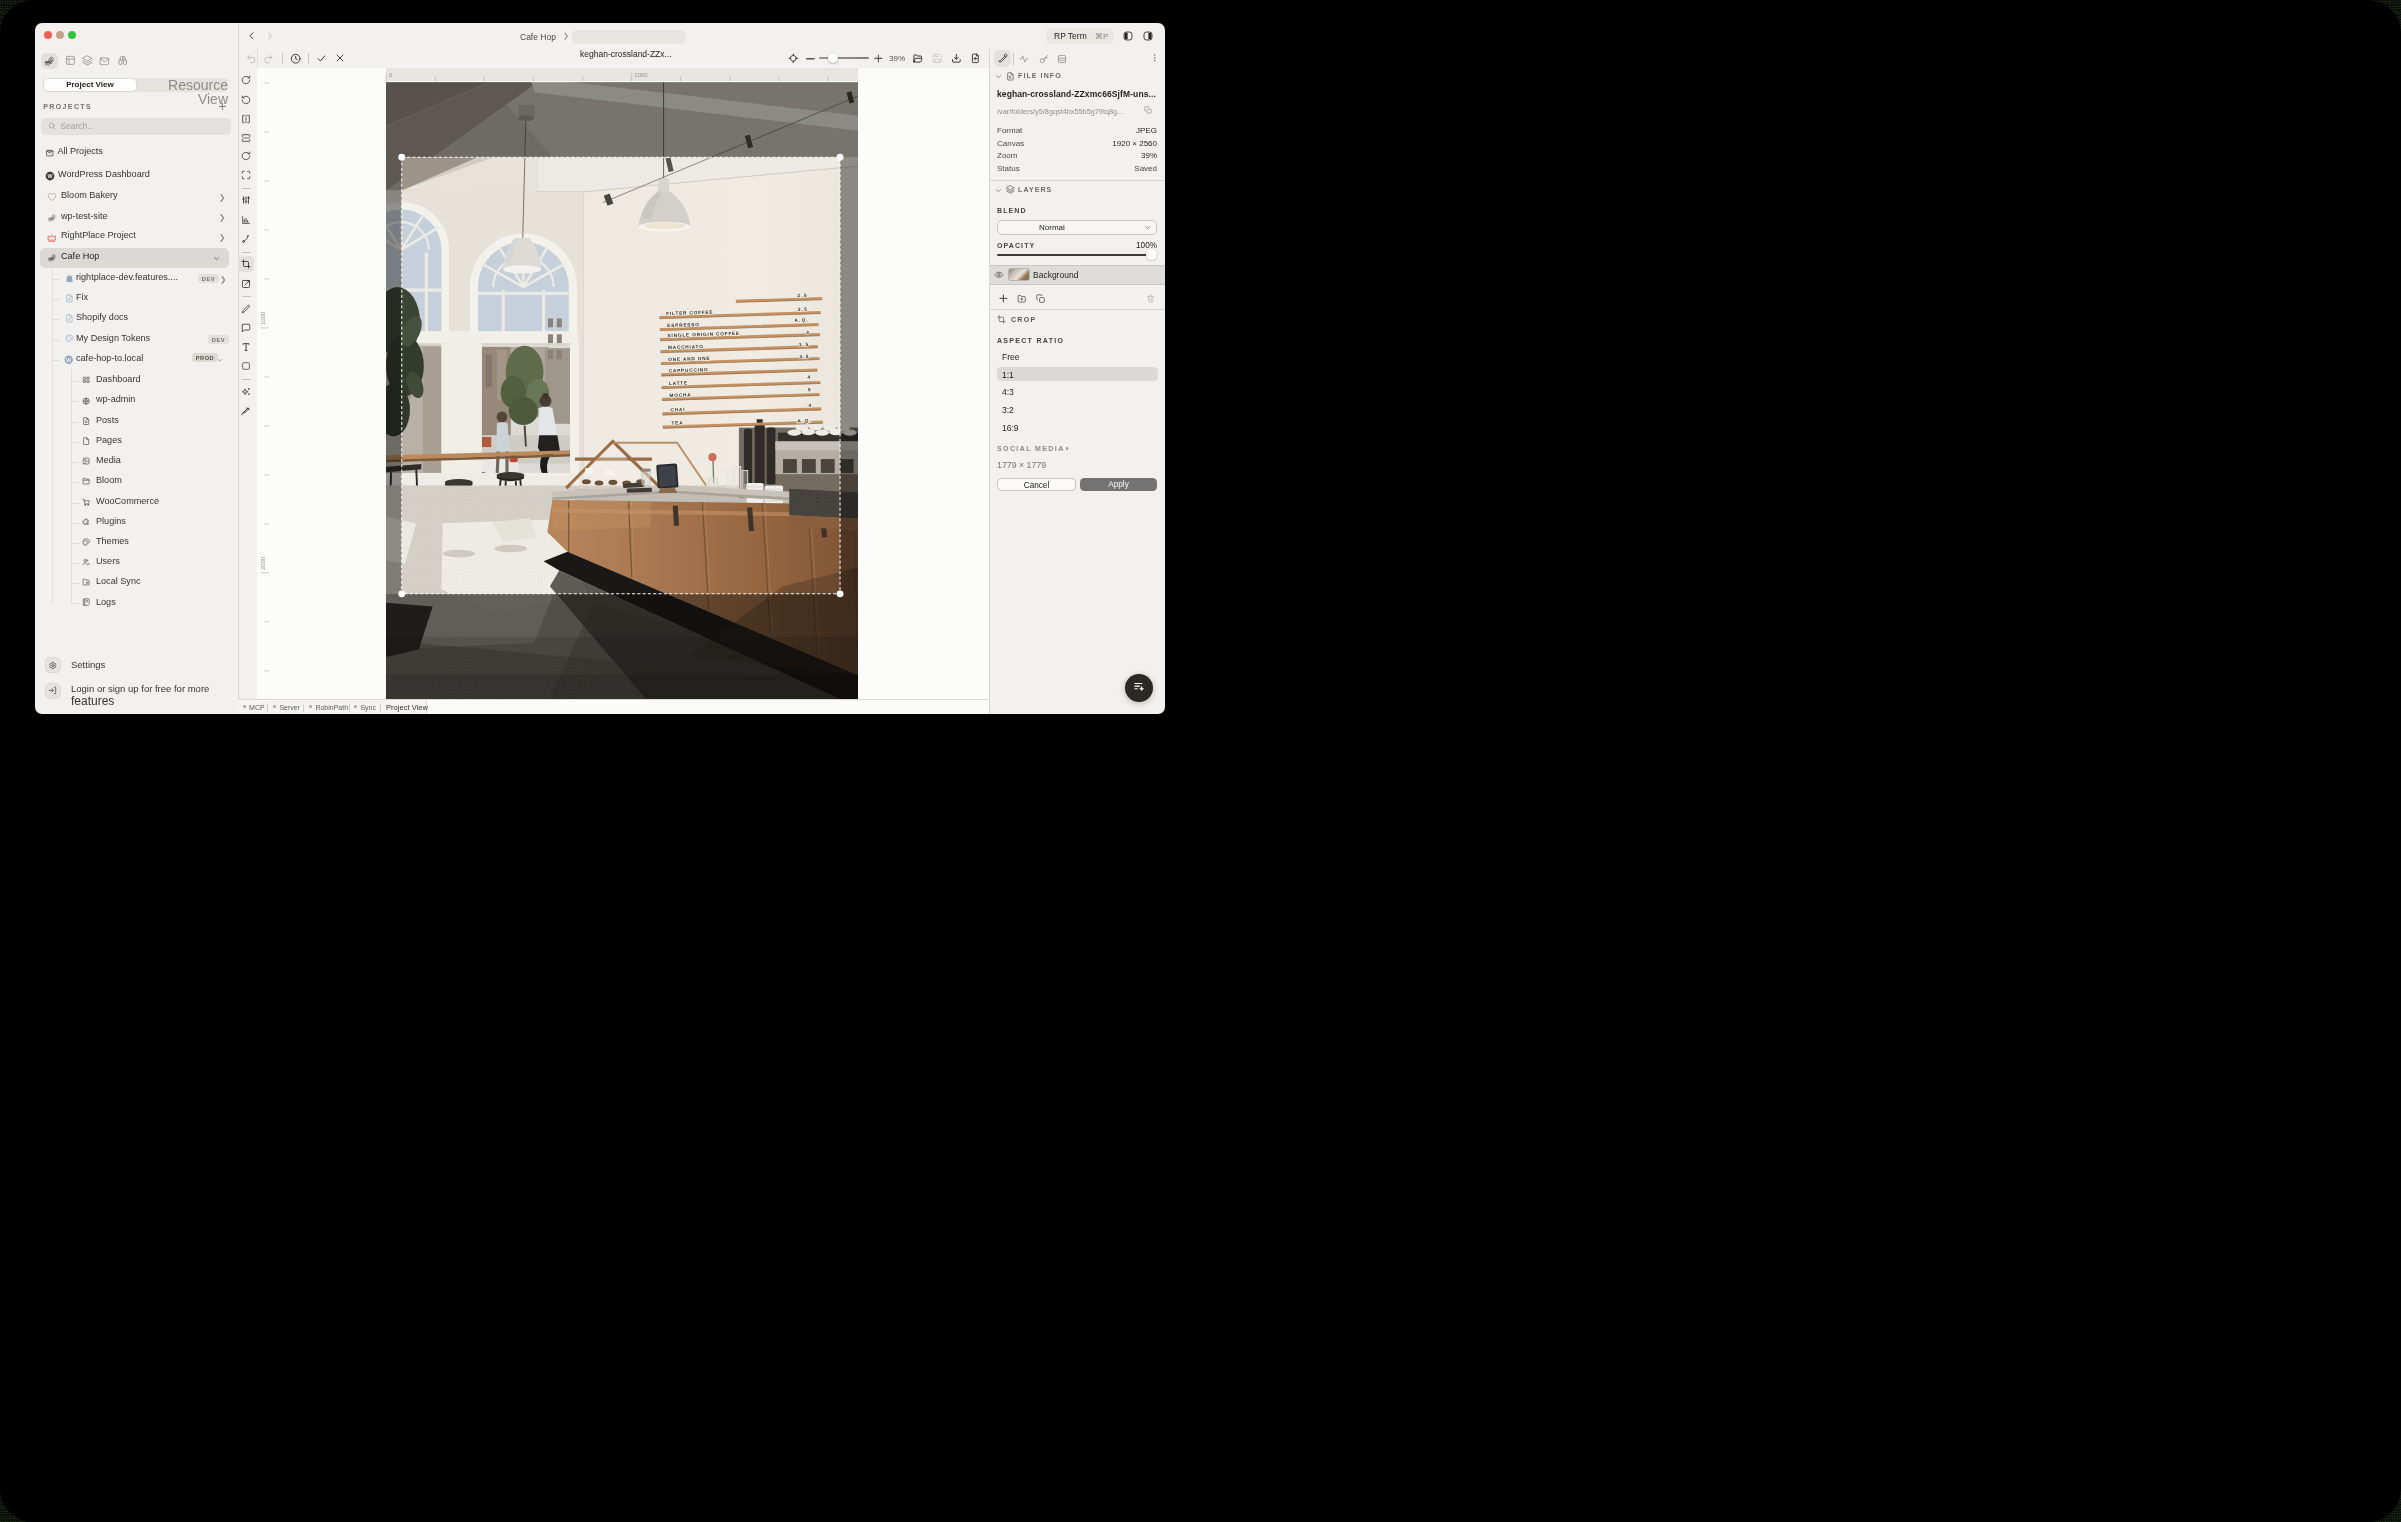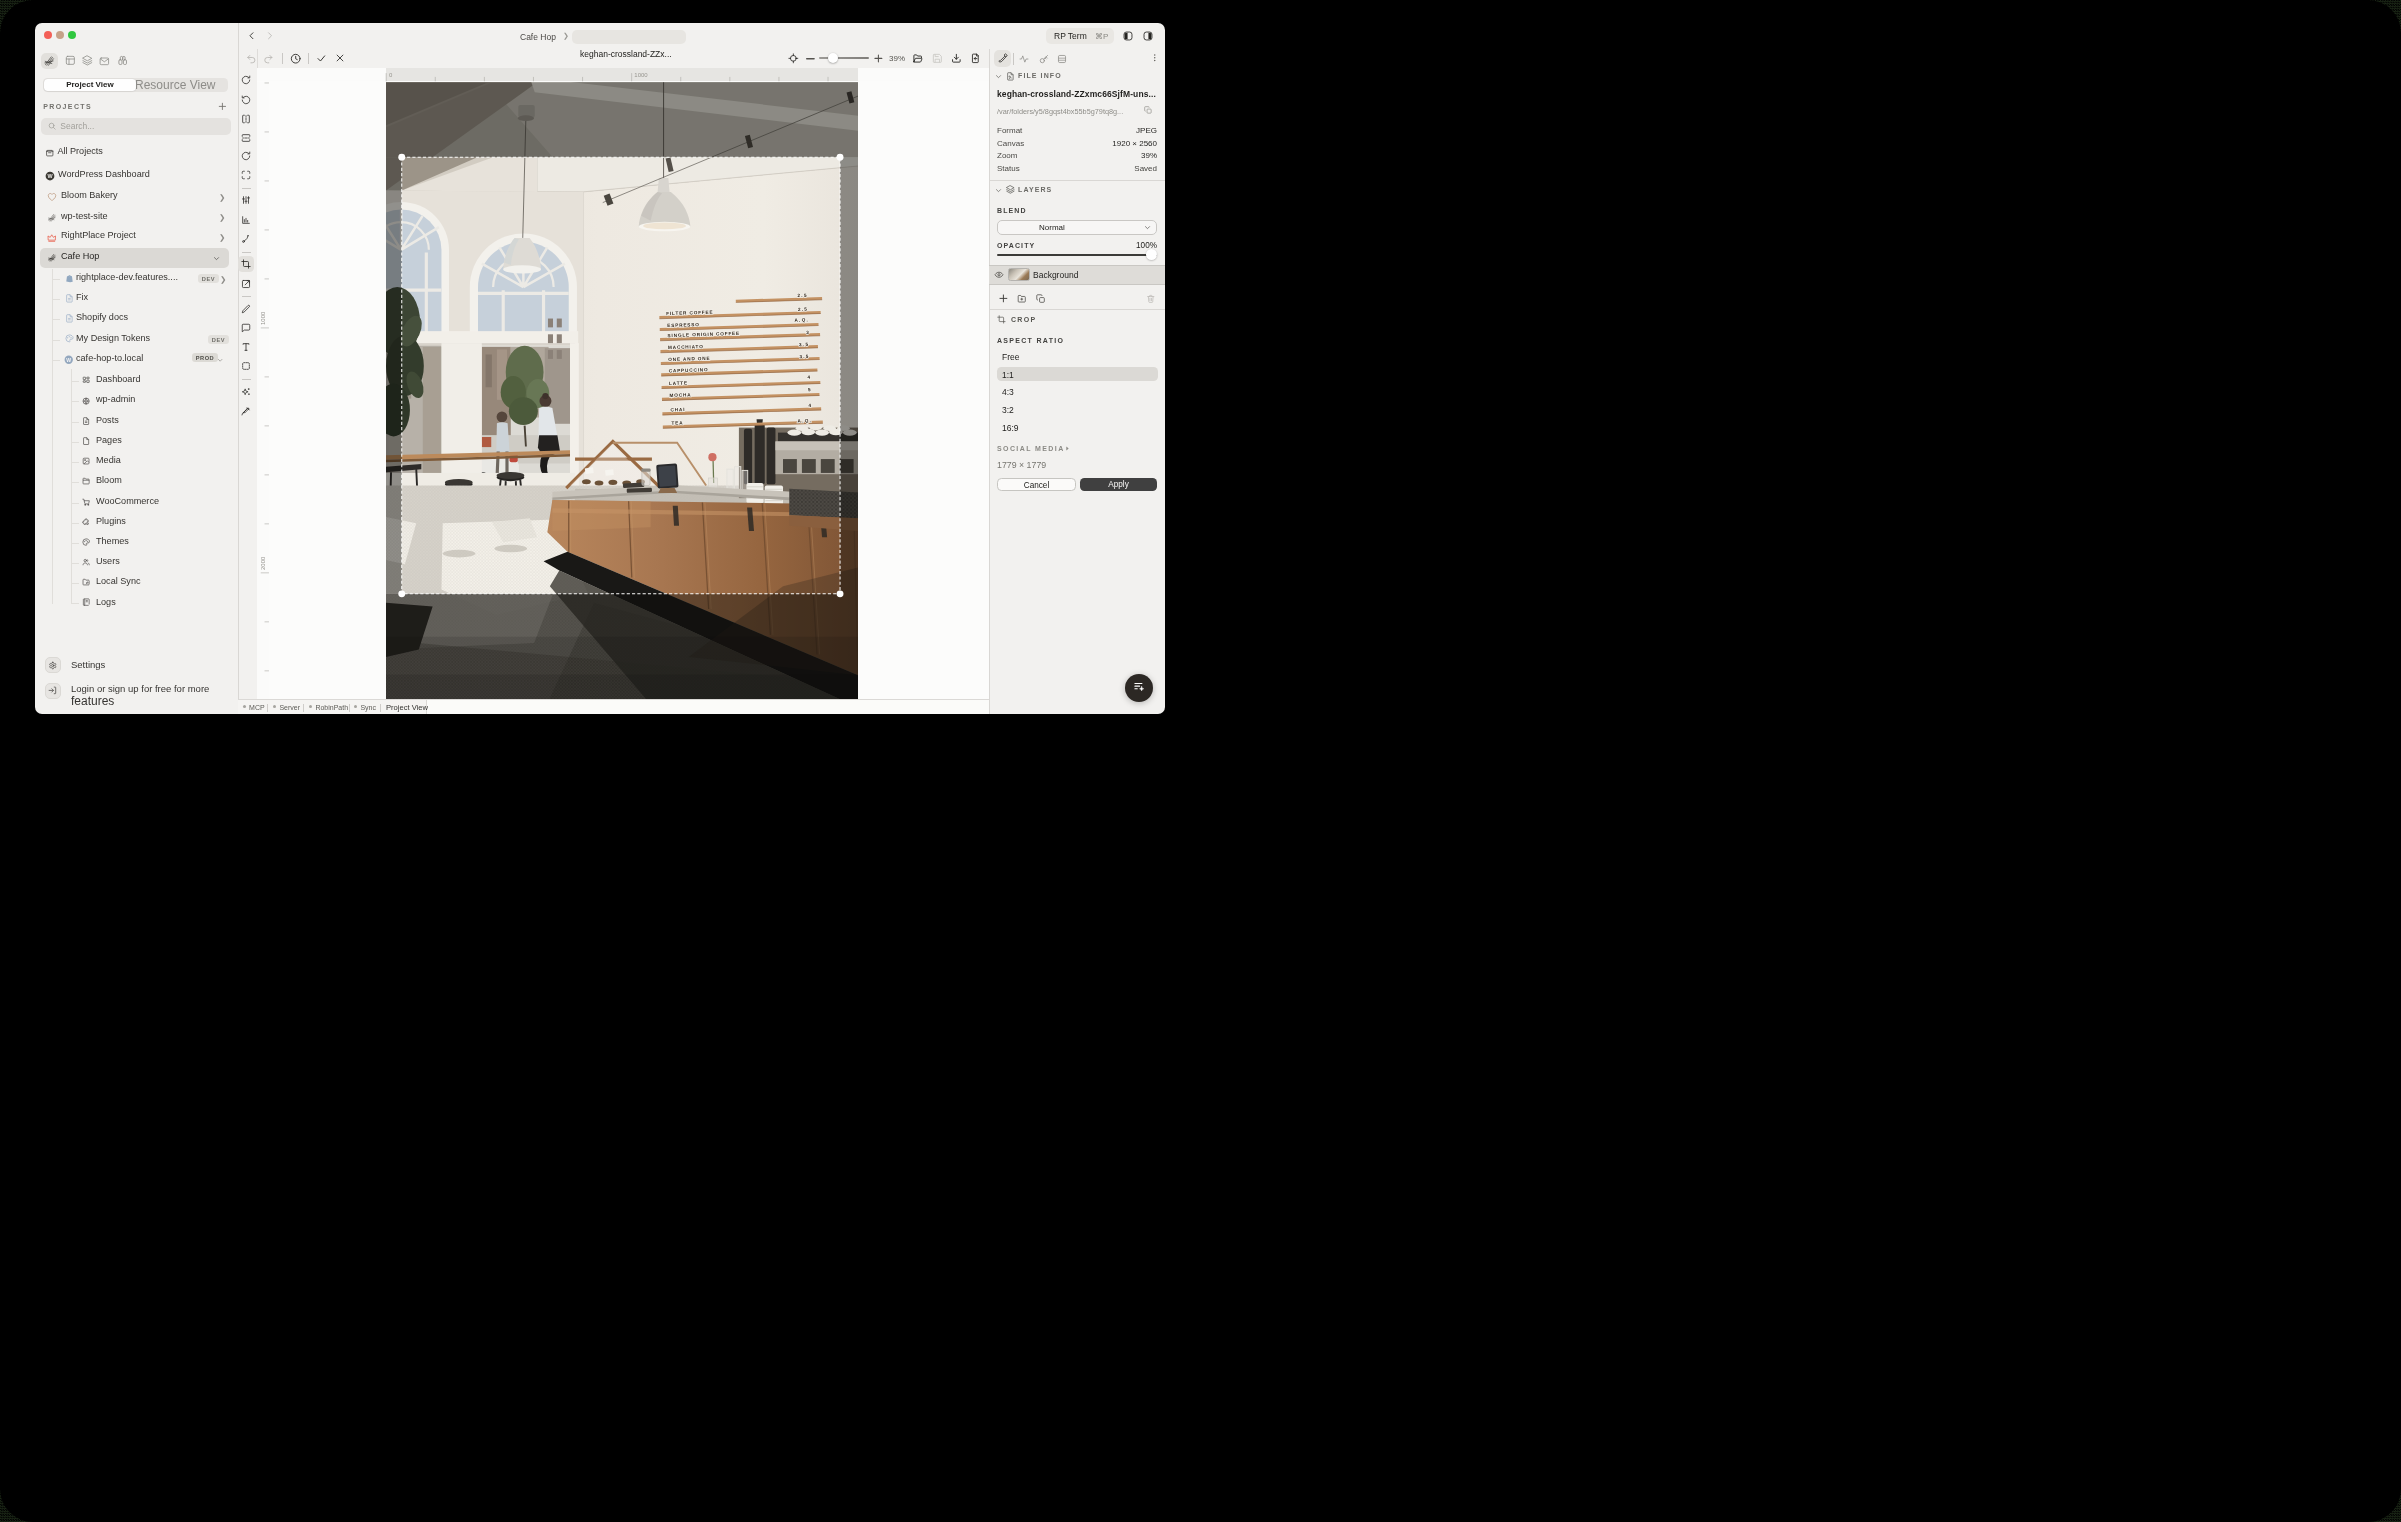--- a/index.html
+++ b/index.html
@@ -15,21 +15,21 @@
   .hline { position:absolute; height:0.6px; background:#d9d7d4; }
   svg { display:block; }
   .icon { position:absolute; }
   
   .seg { position:absolute; left:8px; top:55px; width:185px; height:14px;
          background:#e5e3e0; border-radius:4.4px; }
   .seg .sel { position:absolute; left:0.9px; top:0.9px; width:92px; height:12.3px;
               background:#fefefe; border-radius:3.8px; box-shadow:0 0.3px 1.3px rgba(0,0,0,.18);
               text-align:center; line-height:12.3px; font-size:8px; font-weight:bold; color:#22211f;}
   .seg .uns { position:absolute; right:0; top:0; width:93px; height:14px;
-              text-align:left; line-height:14px; font-size:12px; color:#8d8c88; }
+              text-align:right; line-height:14px; font-size:14px; color:#8d8c88; }
   .shead { position:absolute; left:8.2px; font-size:7px; font-weight:bold;
            letter-spacing:1.4px; color:#73726d; }
   .search { position:absolute; left:6.3px; top:95px; width:190px; height:16.7px;
             background:#e4e2df; border-radius:5px; color:#a3a19c; font-size:8.5px; }
   .srow { position:absolute; height:14px; font-size:9.1px; color:#363431;
           white-space:nowrap; }
   .badge { position:absolute; font-size:5.7px; font-weight:bold; letter-spacing:0.5px;
            color:#6e6d68; background:#e2e0dc; border-radius:3.2px; padding:1.6px 3.8px; }
   .chev  { position:absolute; color:#8d8c88; font-size:7.6px; }
   
@@ -975,21 +975,21 @@
     <div class="pitem" style="left:967px;top:382px;">3:2</div>
     <div class="pitem" style="left:967px;top:400px;">16:9</div>
 
     <div class="plabel" style="left:962px;top:422px;color:#8b8a85;letter-spacing:1.4px;">SOCIAL MEDIA</div>
     <svg class="icon" style="left:1029px;top:422px;" width="7" height="7" viewBox="0 0 24 24" fill="#8b8a85">
         <path d="M8 5l8 7-8 7z"></path>
       </svg>
     <div class="abs" style="left:962px;top:437px;font-size:8.8px;color:#76756f;">1779 × 1779</div>
 
     <div class="btn" style="left:962px;top:455px;width:79px;background:#fbfaf9;border:0.6px solid #c6c5c1;color:#23221f;">Cancel</div>
-    <div class="btn" style="left:1045px;top:455px;width:77px;background:#404040;color:#fbfaf9;">Apply</div>
+    <div class="btn" style="left:1045px;top:455px;width:77px;background:#737373;color:#fbfaf9;">Apply</div>
 
     <div class="abs" style="left:1090px;top:651px;width:28px;height:28px;border-radius:50%;background:#2c2824;box-shadow:0 1.3px 6.3px rgba(0,0,0,.25);"></div>
     <svg class="icon" style="left:1097px;top:657px;" width="14" height="14" viewBox="0 0 24 24" fill="none" stroke="#fff" stroke-width="1.9" stroke-linecap="round">
         <path d="M5 6h12M5 10.5h8M5 15h4"></path>
         <path d="M16.5 11.5c.5 2.2 1.3 3 3.5 3.5-2.2.5-3 1.3-3.5 3.5-.5-2.2-1.3-3-3.5-3.5 2.2-.5 3-1.3 3.5-3.5z" fill="#fff" stroke-width="1"></path>
       </svg>
   </div>
 </div>
 
 

